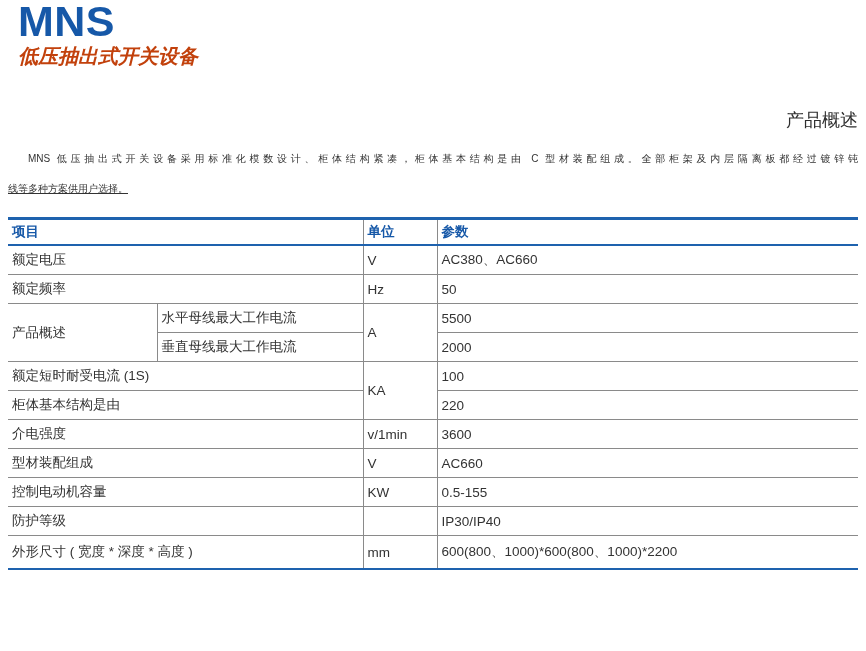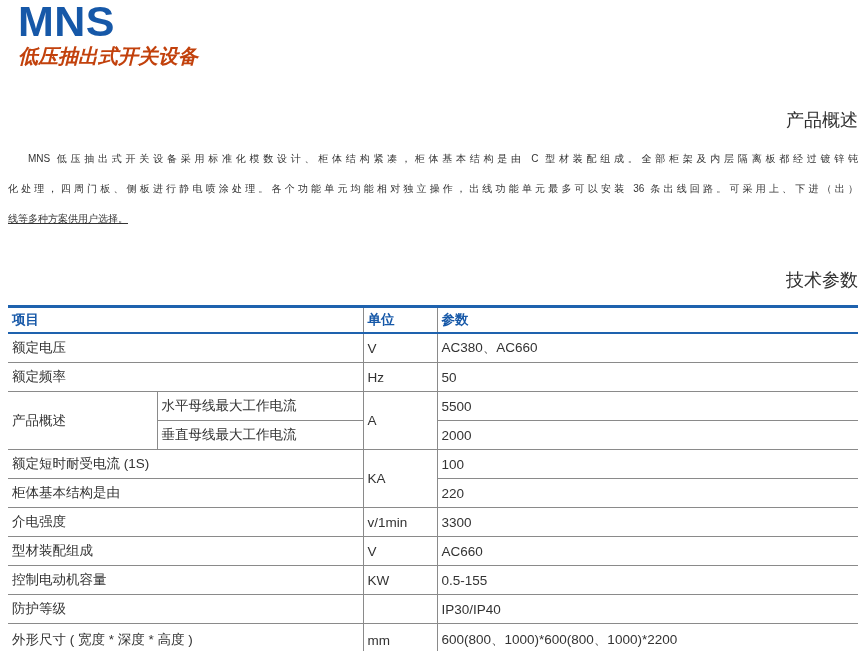--- a/index.html
+++ b/index.html
@@ -72,25 +72,23 @@
 
 <div class="page">
 
   <div class="brand">MNS</div>
   <div class="subtitle">低压抽出式开关设备</div>
 
   <div class="section-title overview">产品概述</div>
 
   <div class="para">
     <div class="pline first">MNS 低压抽出式开关设备采用标准化模数设计、柜体结构紧凑，柜体基本结构是由 C 型材装配组成。全部柜架及内层隔离板都经过镀锌钝</div>
-    <div class="pline">化处理，四周门板、侧板进行静电喷涂处理。各个功能单元均能相对独立操作，出线功能单元最多可以安装 36 条出线回路。可采用上、下进（出）</div>
     <div class="pline last">线等多种方案供用户选择。</div>
   </div>
 
-  <div class="section-title specs">技术参数</div>
 
   <table class="spec">
     <colgroup>
         <col class="c1">
         <col class="c2">
         <col class="c3">
         <col class="c4">
       </colgroup>
     <thead>
       <tr>
@@ -125,21 +123,21 @@
         <td rowspan="2">KA</td>
         <td class="edge-r">100</td>
       </tr>
       <tr>
         <td colspan="2" class="edge-l">柜体基本结构是由</td>
         <td class="edge-r">220</td>
       </tr>
       <tr>
         <td colspan="2" class="edge-l">介电强度</td>
         <td>v/1min</td>
-        <td class="edge-r">3300</td>
+        <td class="edge-r">3600</td>
       </tr>
       <tr>
         <td colspan="2" class="edge-l">型材装配组成</td>
         <td>V</td>
         <td class="edge-r">AC660</td>
       </tr>
       <tr>
         <td colspan="2" class="edge-l">控制电动机容量</td>
         <td>KW</td>
         <td class="edge-r">0.5-155</td>

